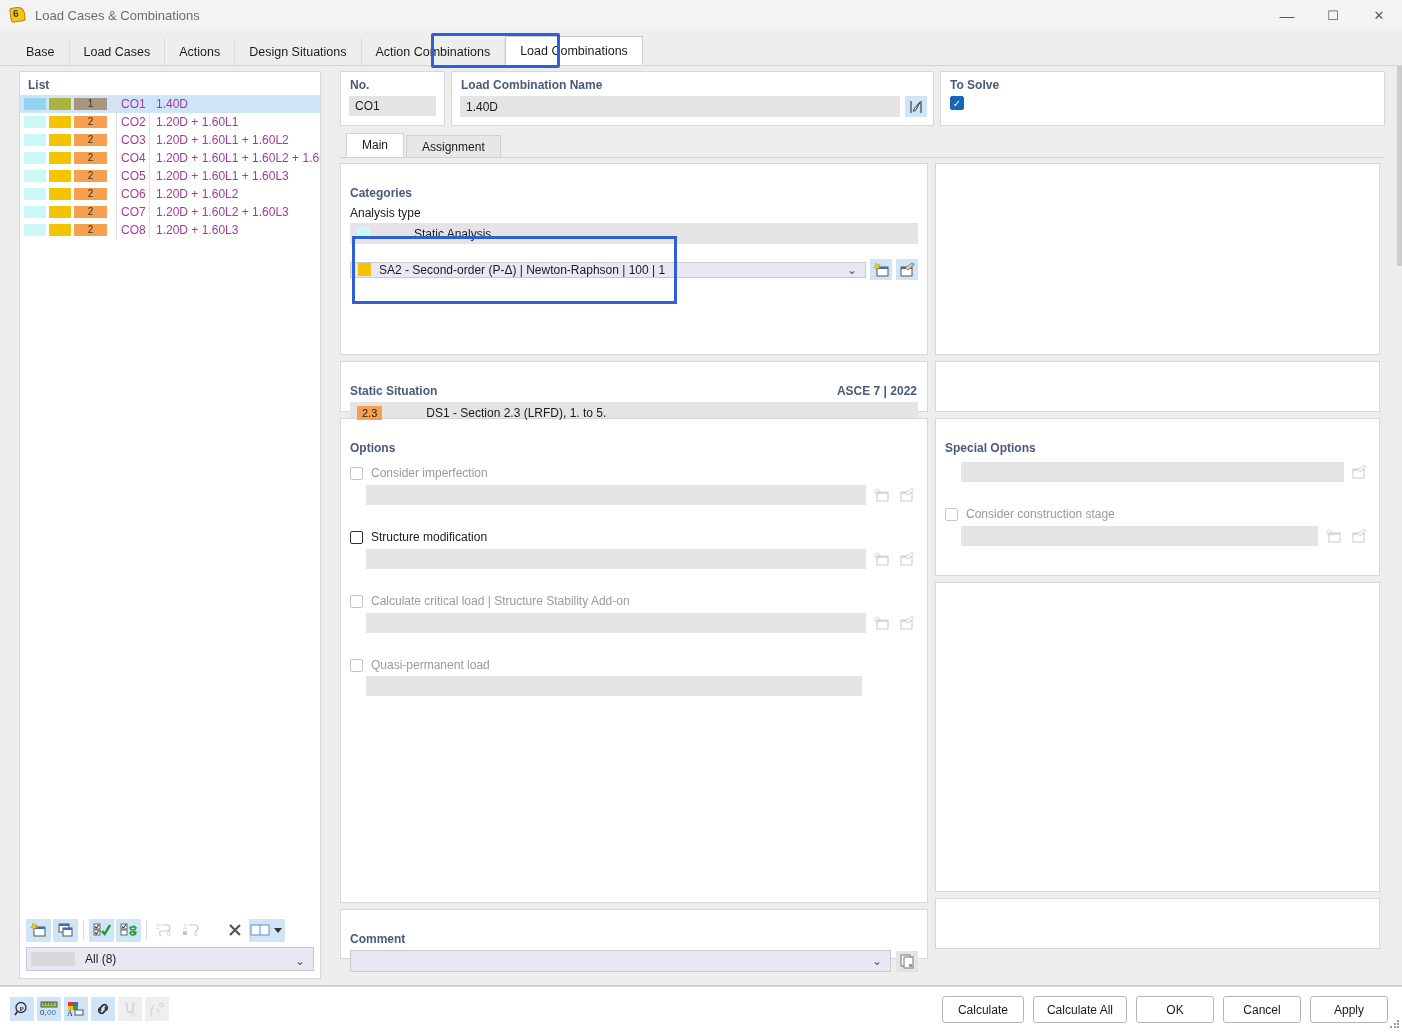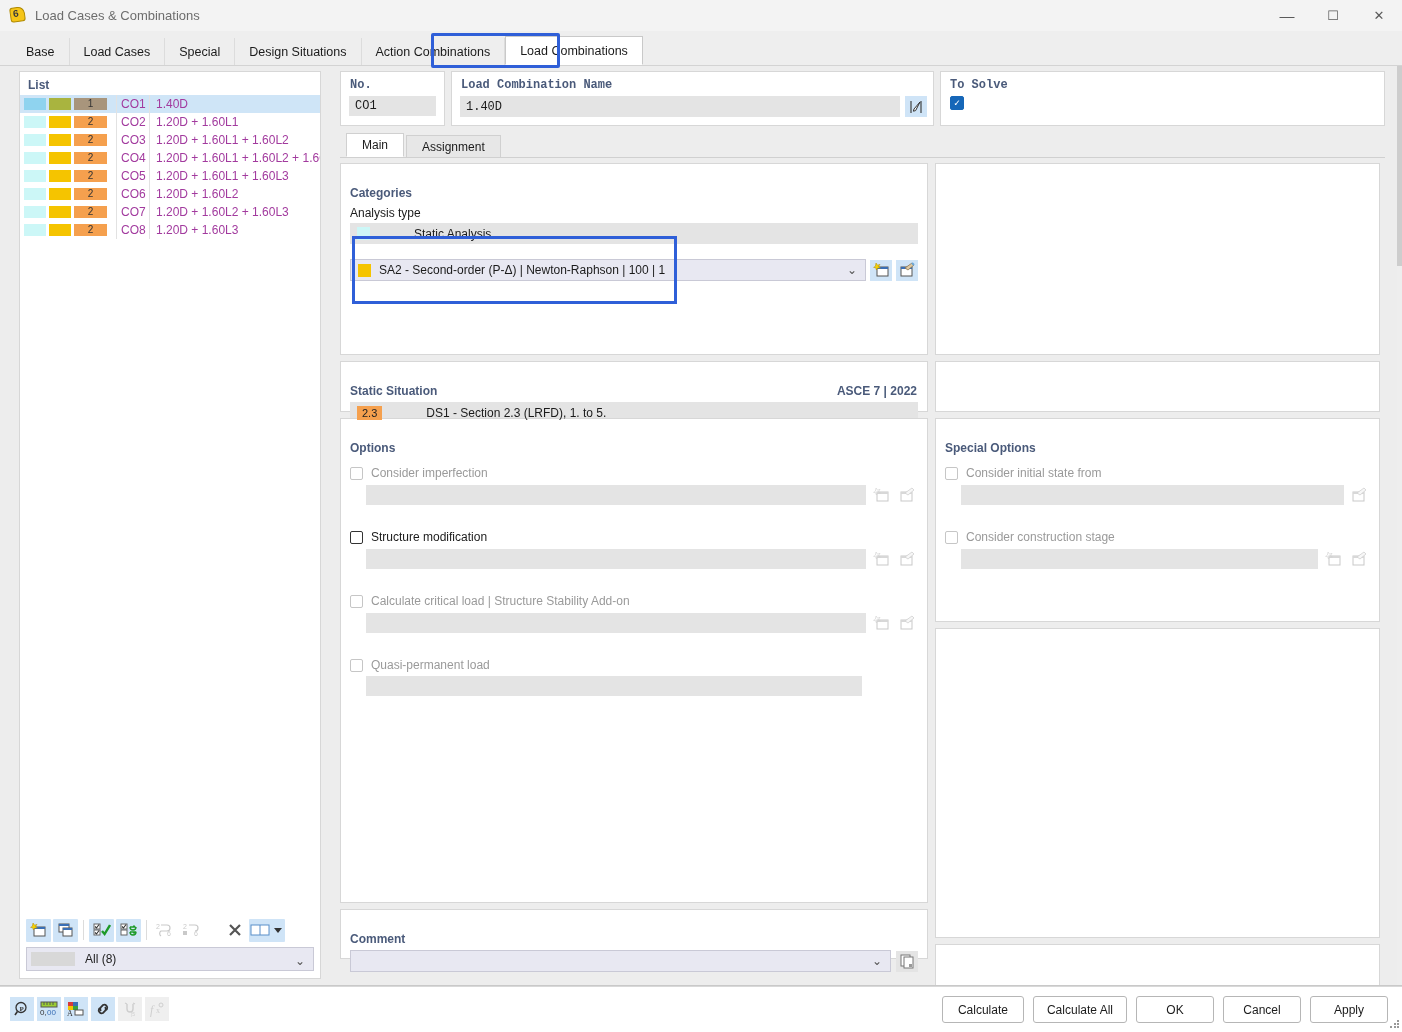--- a/index.html
+++ b/index.html
@@ -166,21 +166,21 @@
     position: absolute; right: 8px; top: 6px;
     color: #555;
   }
 
   
   .content {
     position: absolute; left: 340px; top: 5px;
     width: 1045px; height: 908px;
   }
 
-  .row-top { display: flex; gap: 6px; font-family: Liberation Mono, monospace; }
+  .row-top { display: flex; gap: 6px; }
   .panel { background: #ffffff; border: 1px solid #d7d7d7; }
   .panel-label {
     font-size: 12px; font-weight: bold; color: #4a5a7a;
     padding: 6px 0 4px 9px;
   }
   .no-panel { width: 105px; height: 55px; }
   .name-panel { width: 483px; height: 55px; }
   .solve-panel { width: 445px; height: 55px; }
 
   .ro-field {
@@ -243,21 +243,21 @@
 
   .gray-field {
     background: #e4e4e4; height: 21px; margin: 0 9px;
     display: flex; align-items: center; padding-left: 7px;
     font-size: 12px; color: #1b1b1b; gap: 36px;
   }
   .swatch-sm { width: 13px; height: 13px; margin-right: 8px; flex: none; }
 
   .combo-row { display: flex; align-items: center; margin: 0 9px; gap: 4px; }
   .combo {
-    flex: 1; height: 22px; background: #e8e8f2;
+    flex: 1; height: 16px; background: #e8e8f2;
     border: 1px solid #c9c9d6;
     display: flex; align-items: center; padding-left: 7px;
     font-size: 12px; color: #1b1b1b;
     position: relative;
   }
   .combo .caret { position: absolute; right: 8px; color: #555; }
 
   .sas-highlight {
     position: absolute;
     left: 352px; top: 236px;
@@ -353,21 +353,21 @@
     <div class="wincontrols">
       <div class="wc-btn wc-min">—</div>
       <div class="wc-btn">☐</div>
       <div class="wc-btn">✕</div>
     </div>
   </div>
 
   <div class="tabbar">
     <div class="tab">Base</div>
     <div class="tab">Load Cases</div>
-    <div class="tab">Special</div>
+    <div class="tab">Actions</div>
     <div class="tab">Design Situations</div>
     <div class="tab">Action Combinations</div>
     <div class="tab active">Load Combinations</div>
   </div>
   <div class="tab-highlight"></div>
 
   <div class="body">
 
     <div class="leftpanel">
       <div class="leftpanel-title">List</div>
@@ -711,27 +711,23 @@
         </div>
 
         <div class="col-right">
           <div class="card" style="height:192px">
             <div class="empty-fill"></div>
           </div>
           <div class="card" style="height:51px">
             <div class="empty-fill"></div>
           </div>
 
-          <div class="card" style="height:204px">
+          <div class="card" style="height:158px">
             <div class="card-hdr">
               <span>Special Options</span>
-            </div>
-            <div class="opt-row">
-              <span class="cb"></span>
-              <span class="opt-lbl">Consider initial state from</span>
             </div>
             <div class="field-row">
               <div class="field-dis"></div>
               <div class="icon-btn none">
                 <svg width="17" height="16" viewBox="0 0 17 16" opacity=".45">
                     <rect x="2" y="5" width="11" height="9" fill="#fff" stroke="#888"></rect>
                     <rect x="2" y="5" width="11" height="2" fill="#aaa"></rect>
                     <path d="M6 6 L13 1 l2 2 L9 8 Z" fill="#eee" stroke="#999" stroke-width=".8"></path>
                   </svg>
               </div>

